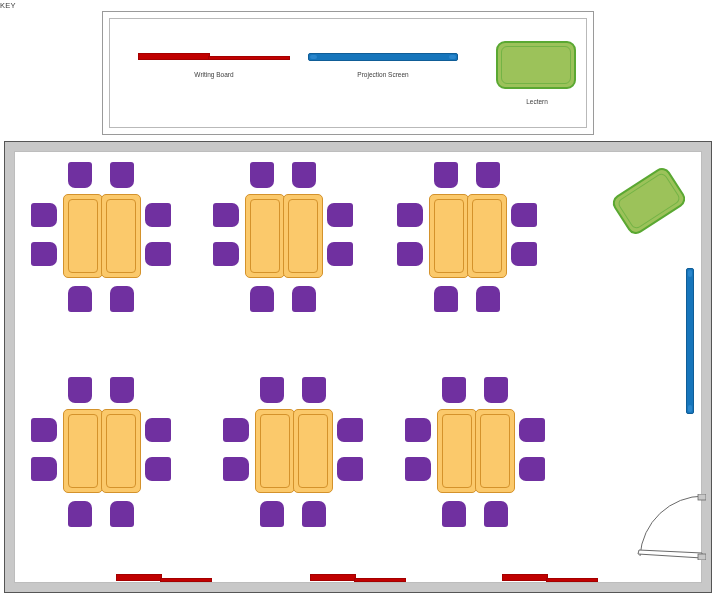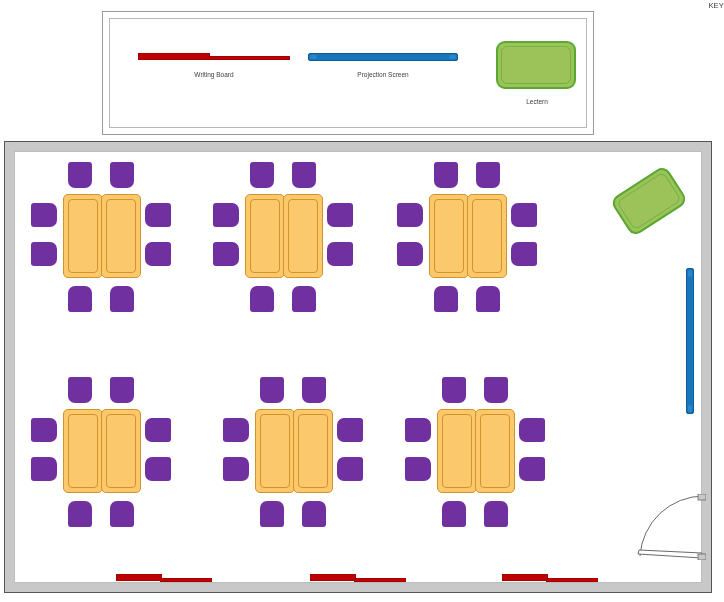--- a/index.html
+++ b/index.html
@@ -19,21 +19,21 @@
     left: 0; top: 0;
     width: 724px;
     height: 602px;
   }
 
   
   #key-title {
     position: absolute;
     left: 0; top: 1px;
     width: 724px;
-    text-align: right;
+    text-align: left;
     font-size: 7.5px;
     color: #3a3a3a;
     letter-spacing: .2px;
   }
   #legend-outer {
     position: absolute;
     left: 102px; top: 11px;
     width: 492px; height: 124px;
     border: 1px solid #9a9a9a;
     background: #ffffff;

